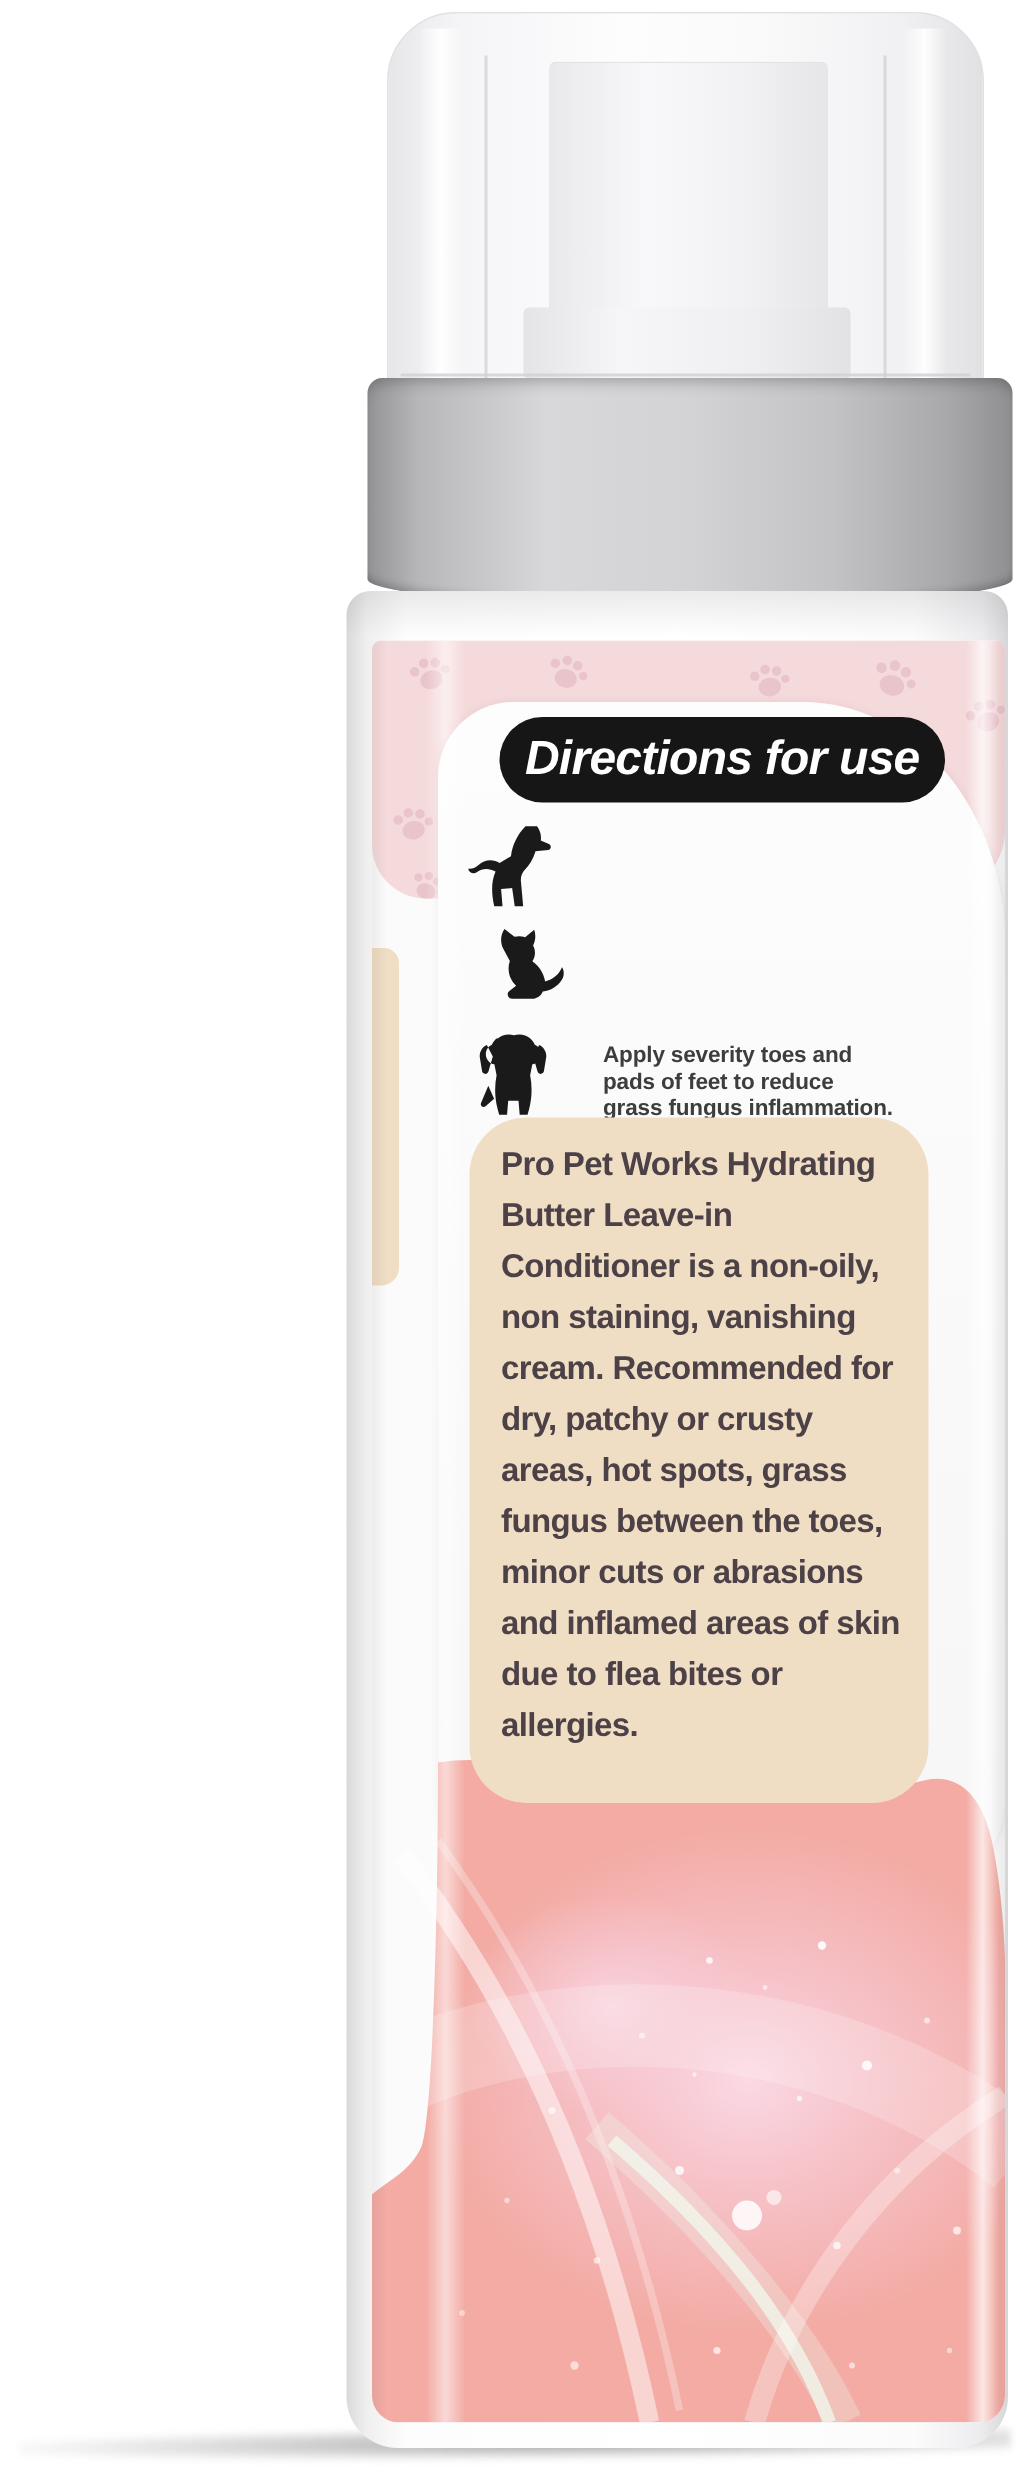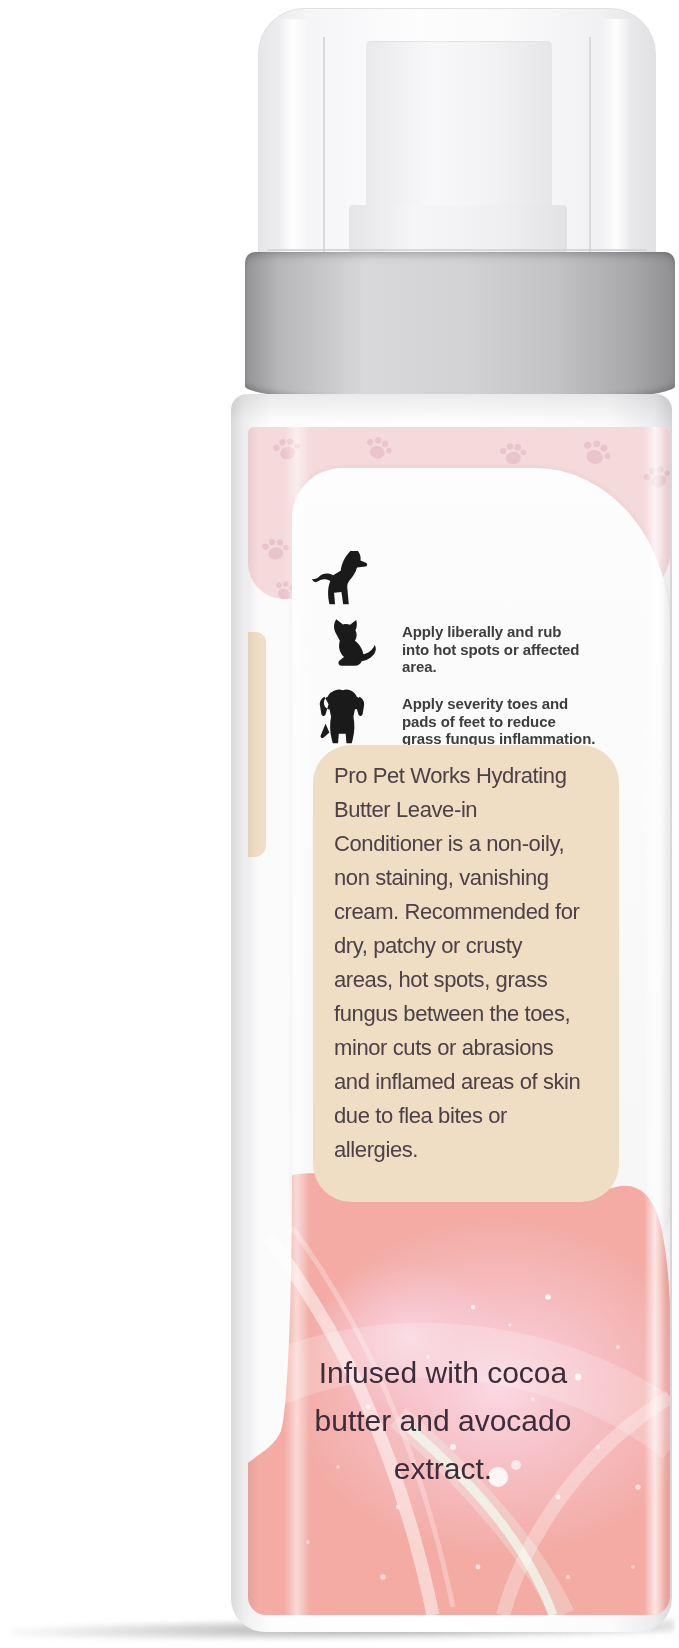--- a/index.html
+++ b/index.html
@@ -69,21 +69,21 @@
   .dir-icon{position:absolute;left:63px;width:62px;height:62px;}
   .dir-icon.cat{width:70px;}
   .icon-1{top:121px;} .icon-2{top:187px;} .icon-3{top:258px;}
   .dir-text{position:absolute;left:154px;width:225px;font-size:15px;line-height:17.5px;
     font-weight:700;color:var(--directions-text,#3d3d3d);white-space:pre;letter-spacing:-0.1px;}
   .text-1{top:125px;} .text-2{top:196px;} .text-3{top:268px;}
 
   .desc-box{position:absolute;left:65px;top:318px;width:306px;height:457px;
     background:var(--beige,#efddc4);border-radius:38px;}
   .desc-text{position:absolute;left:21px;top:14px;font-size:22px;line-height:34px;
-    color:var(--description-text,#4c4146);white-space:pre;letter-spacing:-0.4px;}
+    color:var(--description-text,#4c4146);white-space:pre;letter-spacing:-0.4px;font-weight:bold;}
 
   .infusion{position:absolute;left:0;top:922px;width:422px;padding-right:32px;
     text-align:center;font-size:30px;line-height:48px;color:var(--infusion-text,#3d2c3a);white-space:pre;}
 
   .sheen{position:absolute;top:0;height:100%;pointer-events:none;}
   .sheen.left{left:36px;width:26px;
     background:linear-gradient(to right,rgba(255,255,255,0),rgba(255,255,255,.55) 50%,rgba(255,255,255,0));}
   .sheen.right{left:396px;width:22px;
     background:linear-gradient(to right,rgba(255,255,255,0),rgba(255,255,255,.7) 50%,rgba(255,255,255,0));}
   .edge-dark{position:absolute;top:0;height:100%;width:10px;pointer-events:none;}
@@ -175,31 +175,31 @@
           <circle cx="230" cy="420" r="2.4" opacity=".7"></circle>
         <circle cx="320" cy="430" r="2" opacity=".6"></circle>
           <circle cx="135" cy="430" r="2.8" opacity=".6"></circle>
         <circle cx="385" cy="420" r="1.8" opacity=".5"></circle>
           <circle cx="60" cy="395" r="2" opacity=".45"></circle>
         <circle cx="285" cy="252" r="1.8" opacity=".7"></circle>
           <circle cx="215" cy="236" r="1.5" opacity=".55"></circle>
       </g>
     </svg>
 
+    <div class="pill">
+      <span>Directions for use</span>
+    </div>
 
     <svg class="dir-icon icon-1" viewBox="0 0 64 64">
       <path fill="#1a1a1a" d="M48.5 3c2.2 2.8 3.2 6.4 2.6 9.8l5.6 2.4c2 .9 1.6 3.8-.6 4l-8.6.9c-1.5 5.4-4.4 9.6-7.2 12.6-2 2.2-3 4.6-2.9 7.6l1.6 17.7h-5.8l-1.8-12.5-7.6.6 1 11.9h-5.7c-1.9-8.2-2.3-16.7.9-23.9-4.3-2.6-9.4-2.3-12.7.3-2.3 1.8-5.7.6-6.1-2.3 2.8.3 5.2-.6 7.1-2.5 3.9-3.9 10-4.4 14.5-1.4l7.8-4.6c.9-7.6 4.4-14.9 10-20.6z"></path>
     </svg>
 
     <svg class="dir-icon cat icon-2" viewBox="0 0 70 64">
       <path fill="#1a1a1a" d="M25 5.5l6.9 5.4c2.4-.7 5-.6 7.3.2l6.3-5c1.2 3.6.9 7.5-.8 10.8 1.9 3.4 1.7 7.6-.5 10.8 4.6 3.3 7.8 8.3 8.8 13.9 5.3-1.2 9.6-4.8 11.6-9.7 1.6 2.4 1.6 5.6 0 8.3-2.9 4.7-7.8 7.7-13.2 8.3-1.2 3-4.1 5-7.3 5H30.3c-2.9 0-4.2-3.6-1.9-5.4l4.6-3.6c-4.7-4.3-6.4-11-4.3-16.9l-4.6-8.6c-2.2-4.4-1.8-9.7.9-13.5z"></path>
     </svg>
-    <div class="dir-text text-2">Apply liberally and rub
-into hot spots or affected
-area.</div>
 
     <svg class="dir-icon icon-3" viewBox="0 0 64 64">
       <path fill="#1a1a1a" d="M21.5 7.5c3.1-2.6 7.3-3.4 11.2-2.2 3.9-1.2 8.1-.4 11.2 2.2 1.4 1.2 2.5 2.7 3.1 4.4 2.6 1.1 4.3 3.7 4.2 6.6-.1 3.4-2.6 6.2-5.9 6.8l-1.5 7.6c1.5 7.6 1.3 15.6-.7 23.1l-1.1 4h-5.4l-.8-9.6h-7.1l-.8 9.6h-5.4l-1.1-4c-2-7.5-2.2-15.5-.7-23.1l-1.5-7.6c-3.3-.6-5.8-3.4-5.9-6.8-.1-2.9 1.6-5.5 4.2-6.6.6-1.7 1.7-3.2 3.1-4.4z M14 12c-3.4 1.5-5.4 5.2-4.8 8.9l1.5 9.1c.4 2.4 3.7 2.6 4.4.3l3-10.4z M50 12c3.4 1.5 5.4 5.2 4.8 8.9l-1.5 9.1c-.4 2.4-3.7 2.6-4.4.3l-3-10.4z M15 40l-5 12c-.8 2 1.5 3.6 3.1 2.2l5.9-5.2z"></path>
     </svg>
     <div class="dir-text text-3">Apply severity toes and
 pads of feet to reduce
 grass fungus inflammation.</div>
 
     <div class="desc-box">
       <div class="desc-text">Pro Pet Works Hydrating
@@ -209,23 +209,20 @@
 cream. Recommended for
 dry, patchy or crusty
 areas, hot spots, grass
 fungus between the toes,
 minor cuts or abrasions
 and inflamed areas of skin
 due to flea bites or
 allergies.</div>
     </div>
 
-    <div class="infusion">Infused with cocoa
-butter and avocado
-extract.</div>
 
     <div class="sheen left"></div>
     <div class="sheen right"></div>
     <div class="edge-dark l"></div>
     <div class="edge-dark r"></div>
   </div>
 
 </div>
 
 </body></html>

